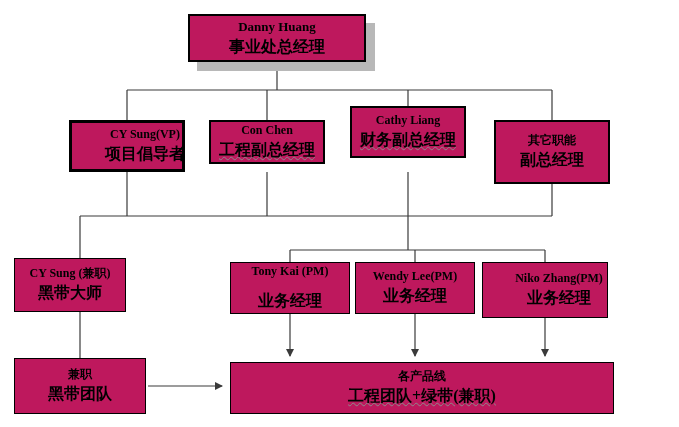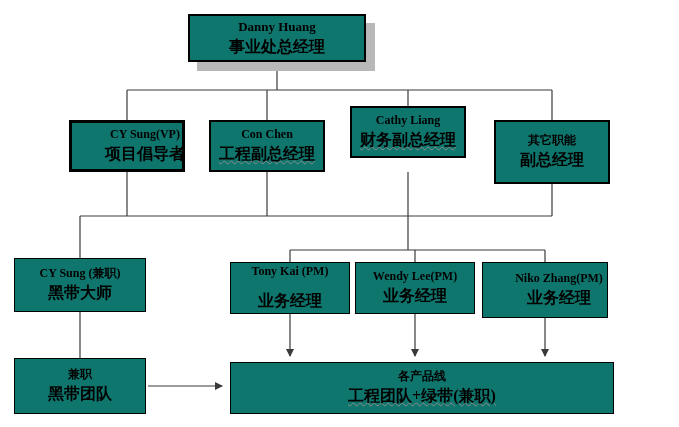--- a/index.html
+++ b/index.html
@@ -8,21 +8,21 @@
     width:679px; height:427px;
     background:#ffffff;
     font-family:"Liberation Serif", serif;
     overflow:hidden;
   }
   .connectors {
     position:absolute; left:0; top:0; width:679px; height:427px;
   }
   .box {
     position:absolute;
-    background:#0f766e;
+    background:#be185d;
     border:1px solid #000000;
     box-sizing:border-box;
     display:flex; flex-direction:column;
     align-items:center; justify-content:center;
     text-align:center;
     line-height:1.4;
   }
   .name  { font-size:12px; font-weight:bold; color:#000; white-space:nowrap; }
   .title { font-size:16px; font-weight:bold; color:#000; white-space:nowrap; }
   .top-box { border-width:2px; box-shadow:9px 9px 0 #b8b8b8; }
@@ -80,36 +80,36 @@
   <div class="box top-box" style="left:188px; top:14px; width:178px; height:48px;">
     <div class="name">Danny Huang</div>
     <div class="title">事业处总经理</div>
   </div>
 
   <div class="box b-xheavy" style="left:69px; top:120px; width:116px; height:52px;">
     <div class="name">CY Sung(VP)</div>
     <div class="title">项目倡导者</div>
   </div>
 
-  <div class="box b-heavy" style="left:209px; top:120px; width:116px; height:52px;">
+  <div class="box b-heavy" style="left:209px; top:120px; width:116px; height:44px;">
     <div class="name">Con Chen</div>
     <div class="title squiggle">工程副总经理</div>
   </div>
 
   <div class="box b-heavy" style="left:350px; top:106px; width:116px; height:52px;font-family:Liberation Serif, serif;">
     <div class="name">Cathy Liang</div>
     <div class="title squiggle">财务副总经理</div>
   </div>
 
   <div class="box b-heavy" style="left:494px; top:120px; width:116px; height:64px;">
     <div class="name">其它职能</div>
     <div class="title">副总经理</div>
   </div>
 
-  <div class="box" style="left:14px; top:258px; width:132px; height:54px;">
+  <div class="box" style="left:14px; top:258px; width:112px; height:54px;">
     <div class="name">CY Sung (兼职)</div>
     <div class="title">黑带大师</div>
   </div>
 
   <div class="box" style="left:230px; top:262px; width:120px; height:52px;gap:10px;">
     <div class="name">Tony Kai (PM)</div>
     <div class="title">业务经理</div>
   </div>
 
   <div class="box" style="left:355px; top:262px; width:120px; height:52px;">

